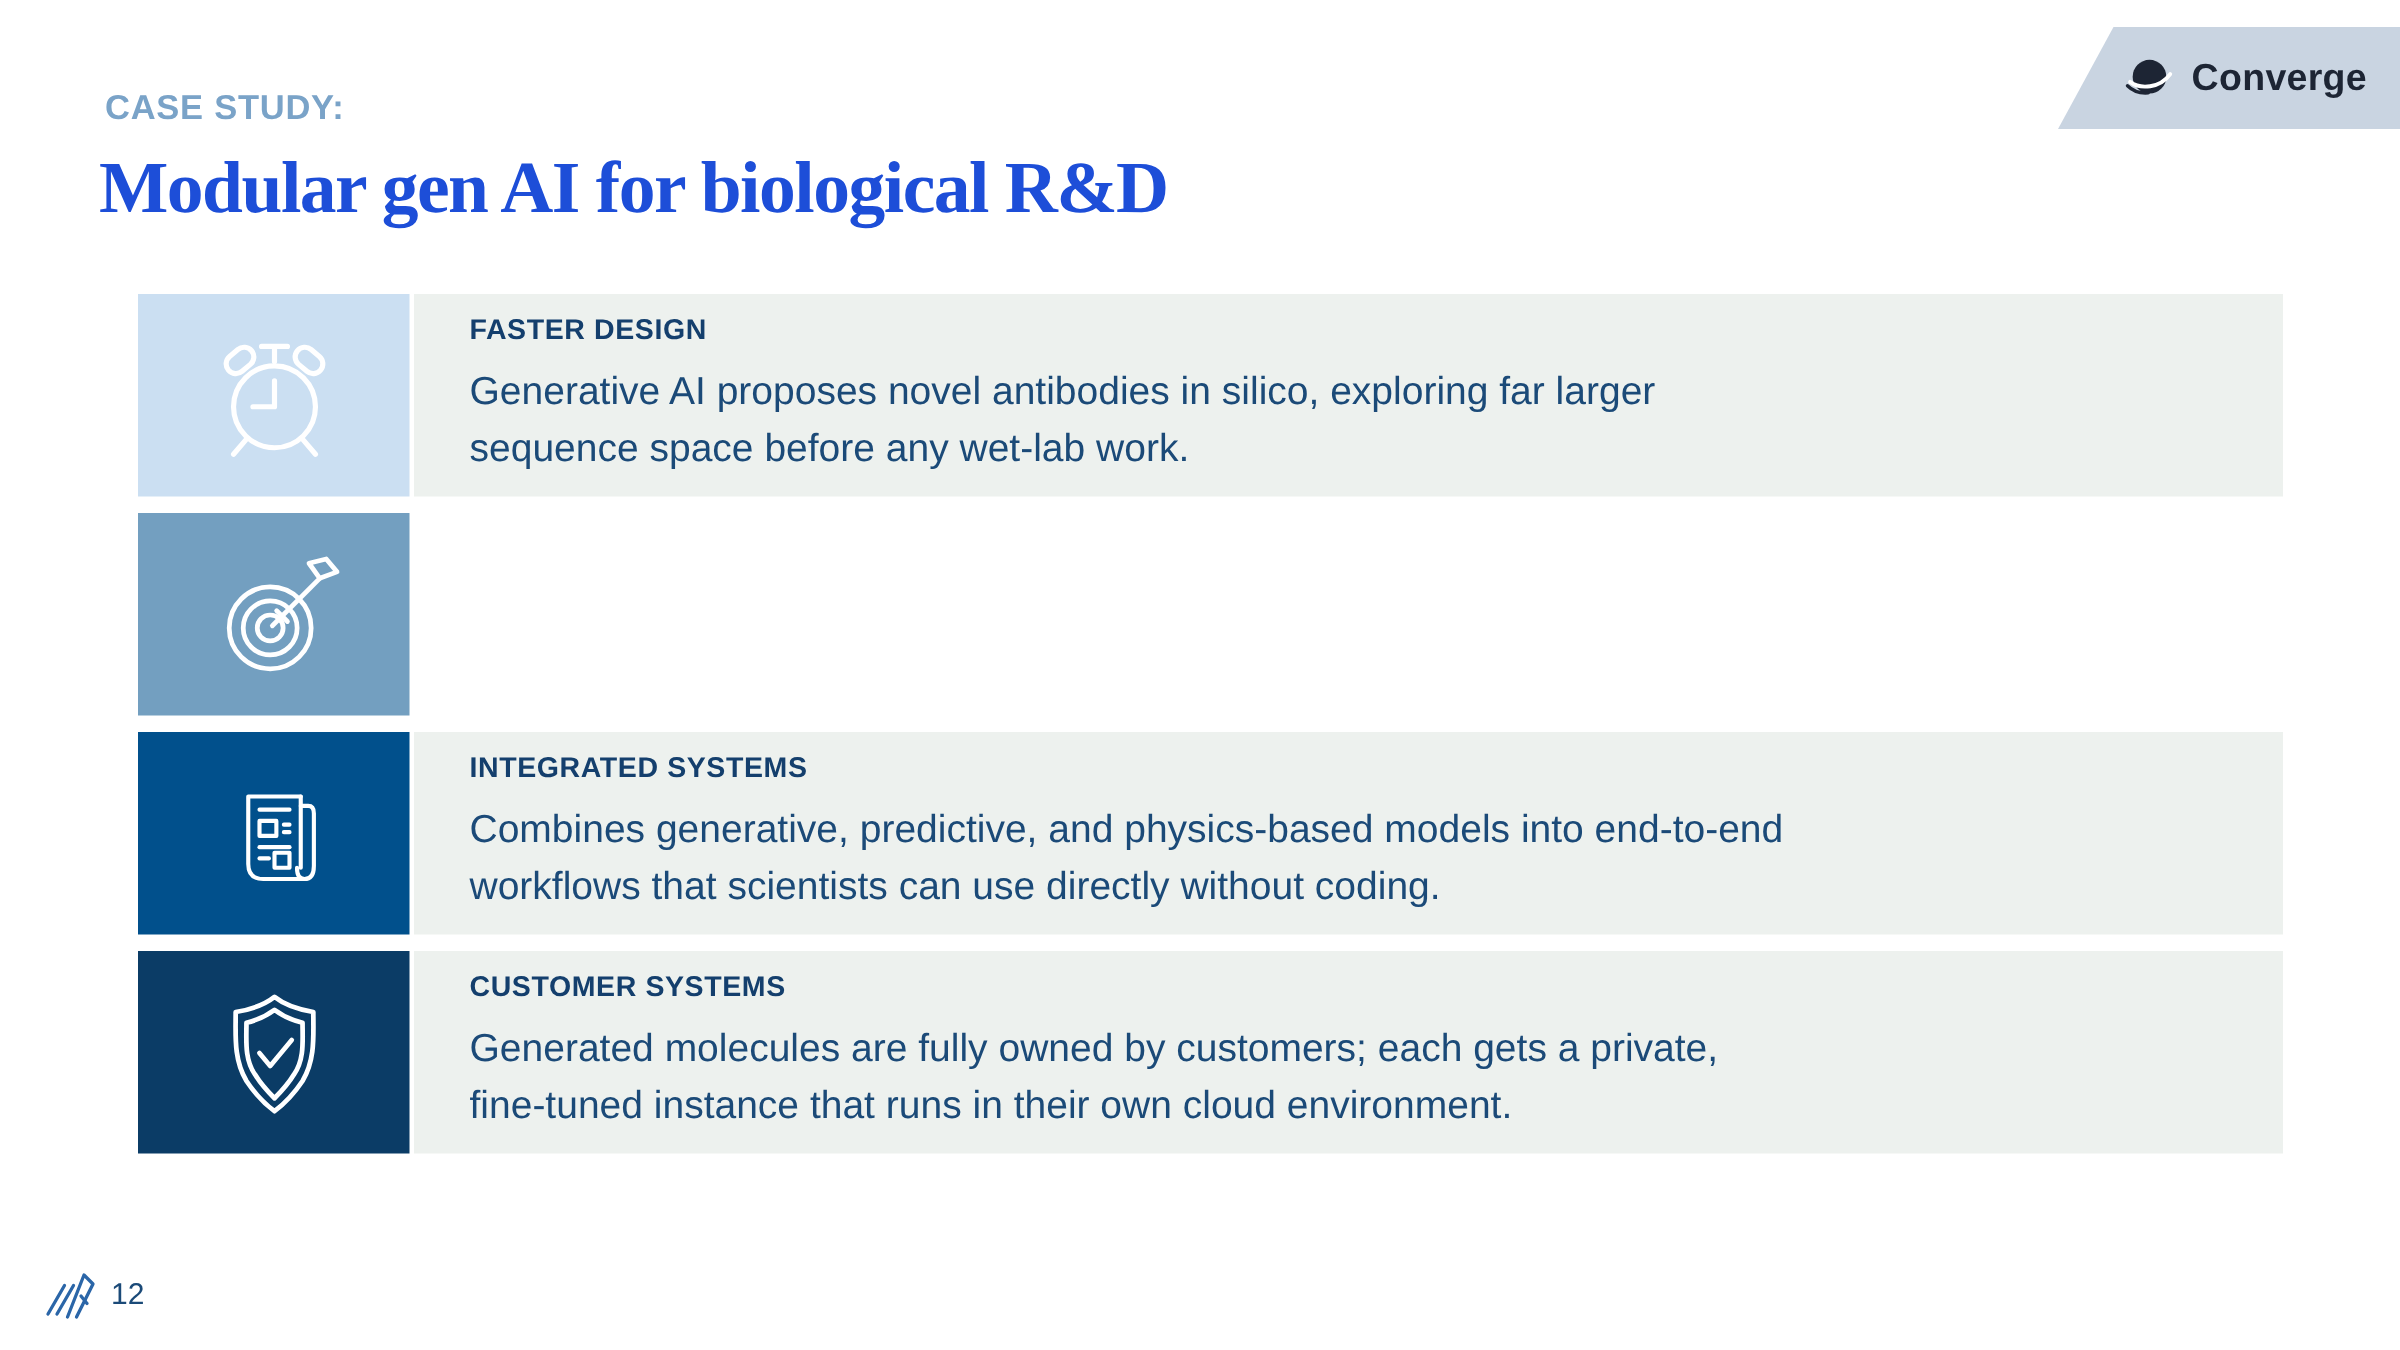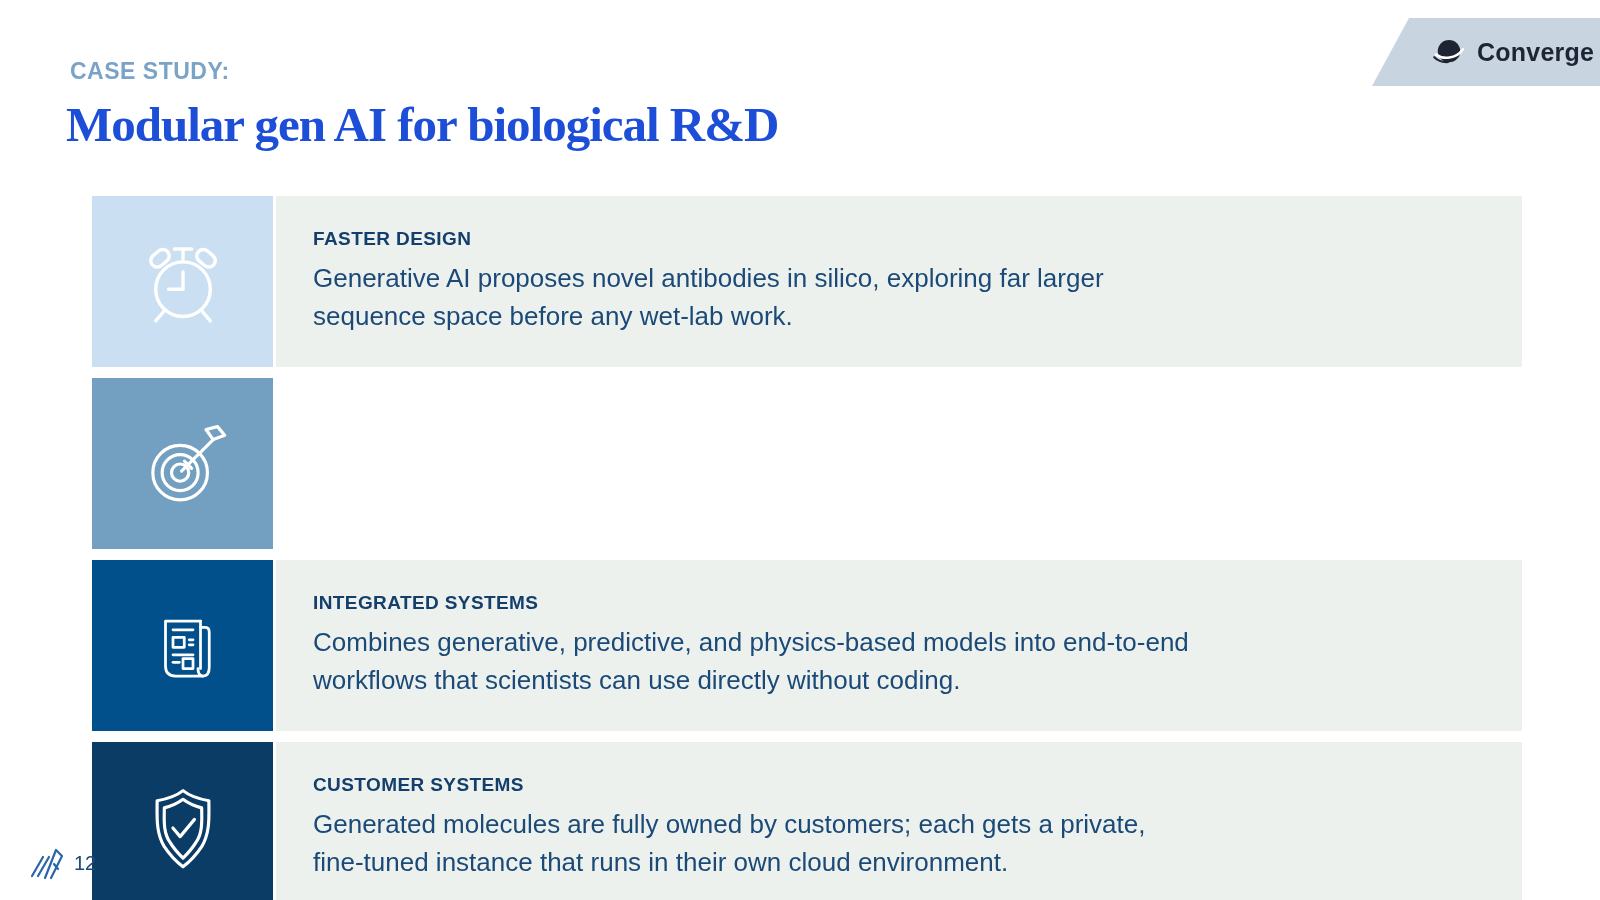--- a/index.html
+++ b/index.html
@@ -32,38 +32,38 @@
 
   .logo-plate {
     position: absolute;
     top: 18px; right: 0;
     width: 228px; height: 68px;
     background: #c9d4e1;
     clip-path: polygon(37px 0, 100% 0, 100% 100%, 0 100%);
     display: flex;
     align-items: center;
     justify-content: flex-end;
-    padding-right: 6px;
+    padding-right: 22px;
     gap: 9px;
   }
   .logo-plate .logo-text {
     font-size: 25px;
     font-weight: 700;
     color: #1d2534;
     letter-spacing: 0.2px;
   }
 
   .rows {
     position: absolute;
     left: 92px; top: 196px;
     width: 1430px;
   }
   .row {
     display: flex;
-    height: 171px;
+    height: 135px;
     margin-bottom: 11px;
   }
   .icon-cell {
     width: 181px;
     flex: 0 0 181px;
     margin-right: 3px;
     display: flex;
     align-items: center;
     justify-content: center;
   }

